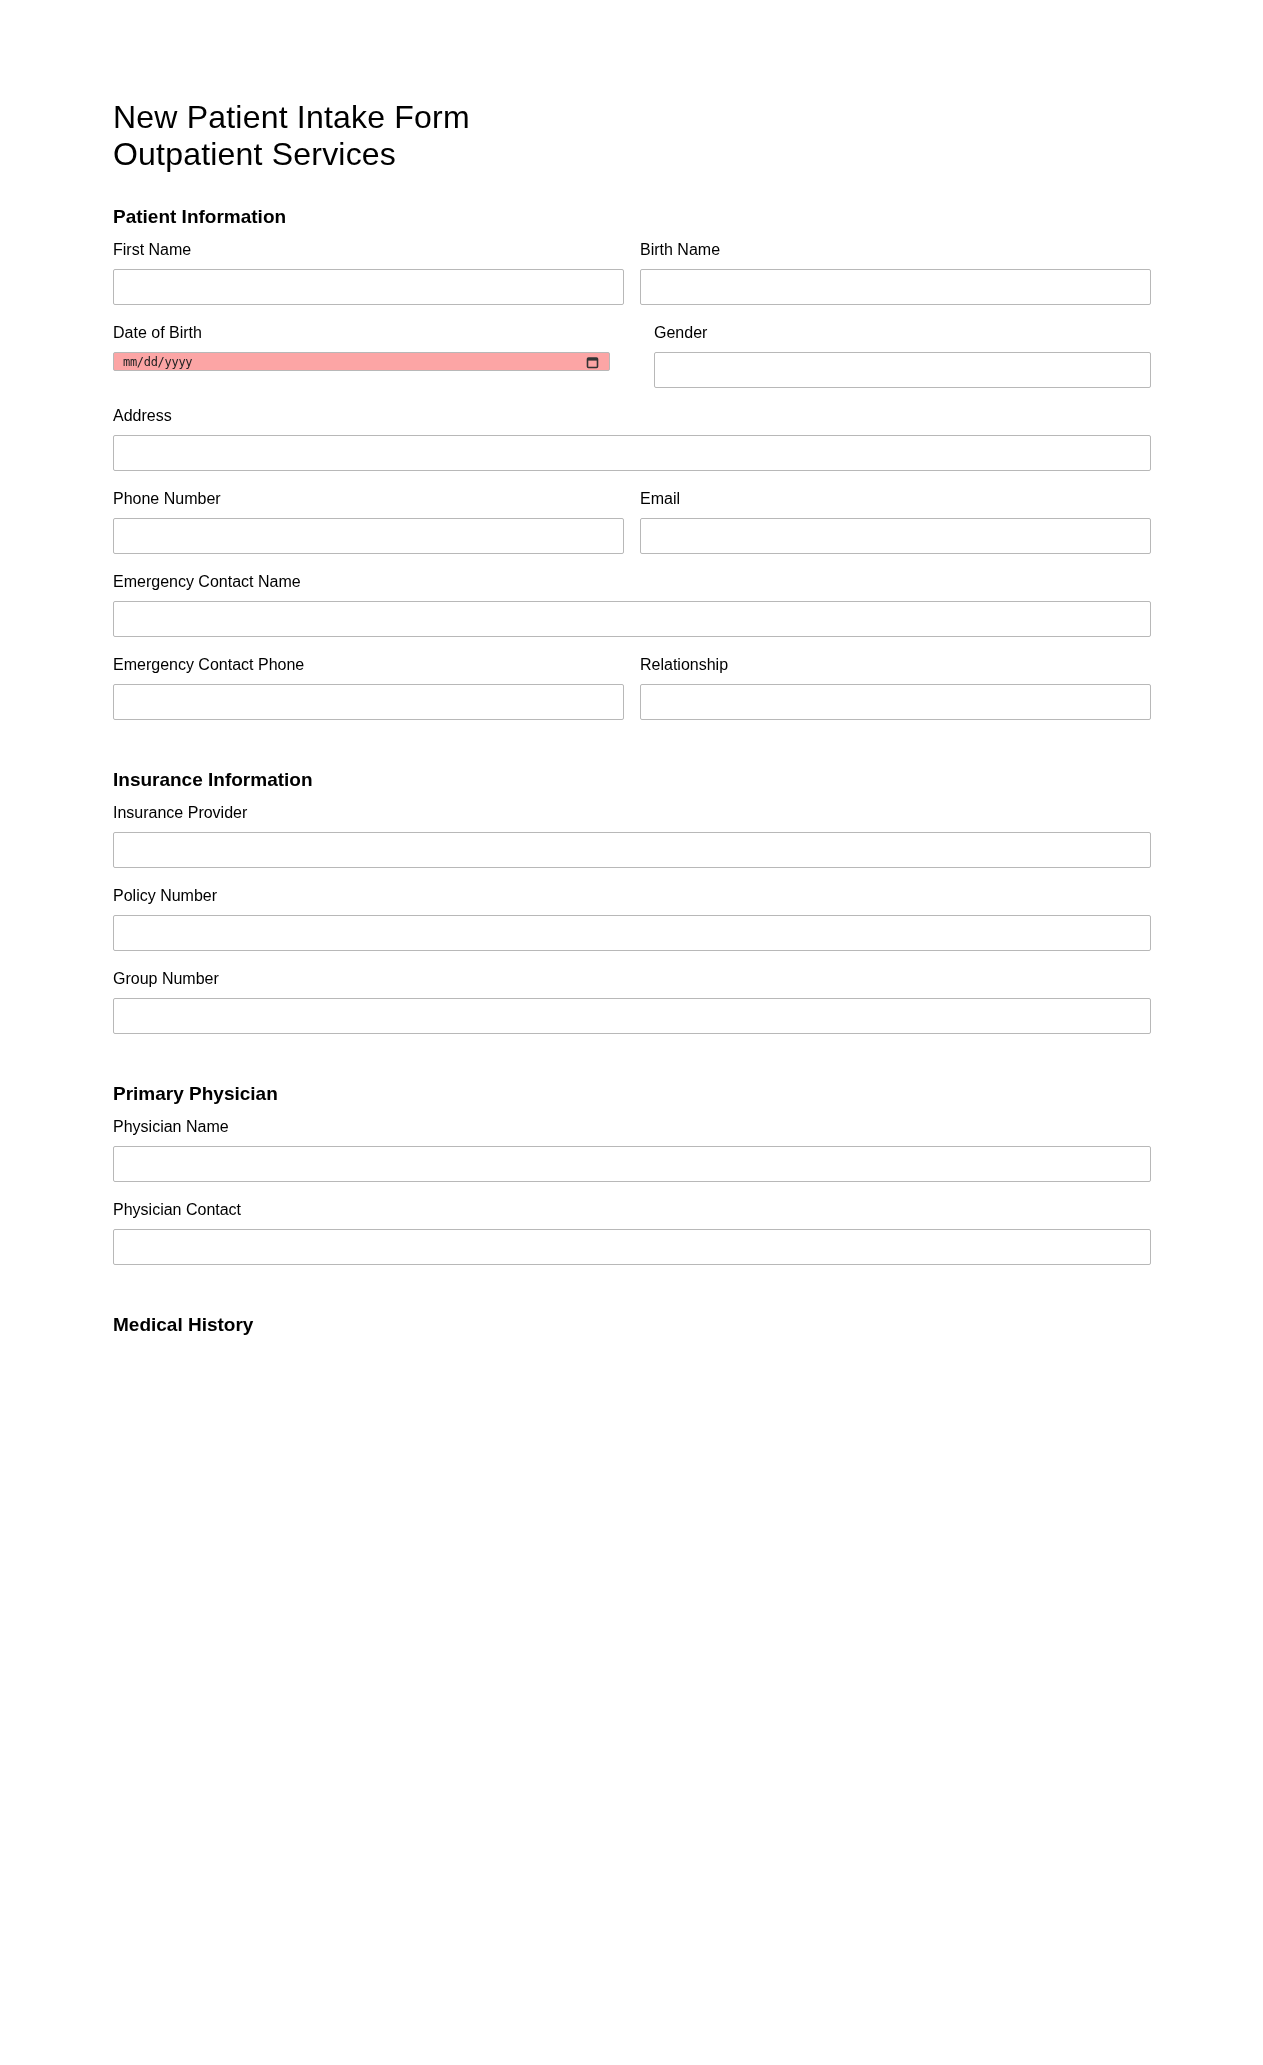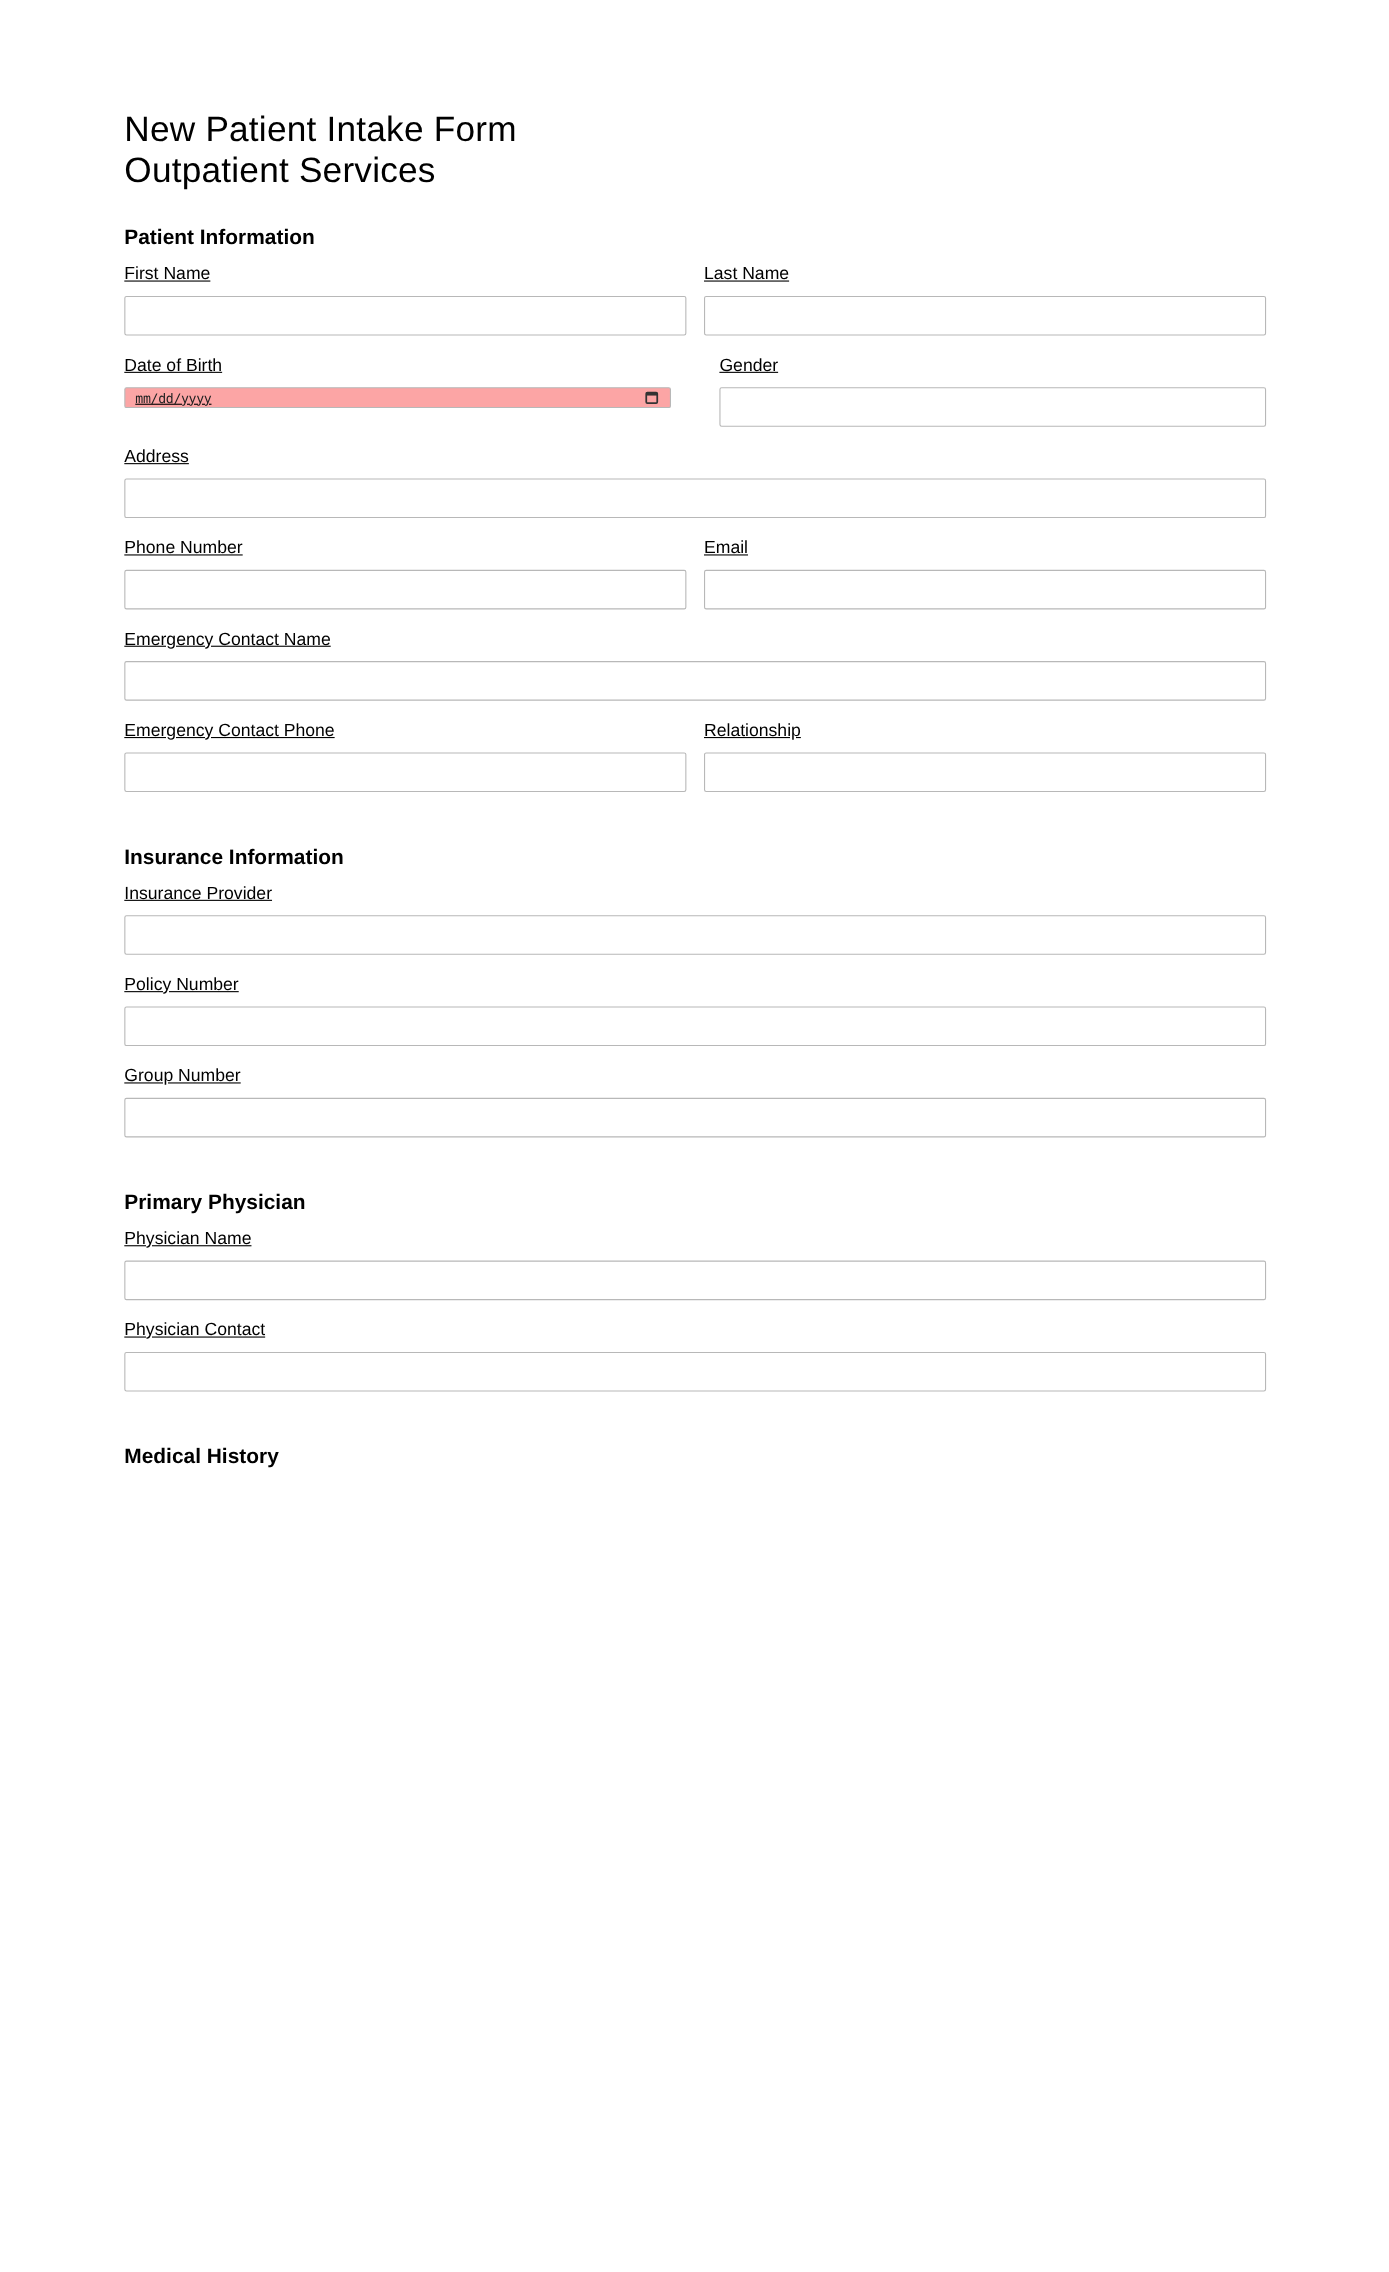--- a/index.html
+++ b/index.html
@@ -32,21 +32,20 @@
     }
     .section-title {
       font-size: 19px;
       font-weight: bold;
       margin: 0;
       line-height: 22px;
     }
     .row {
       display: flex;
       gap: 16px;
-      text-decoration: underline;
     }
     .field {
       flex: 1;
       display: flex;
       flex-direction: column;
     }
     .field label {
       font-size: 16px;
       line-height: 18px;
       margin-bottom: 10px;
@@ -100,21 +99,21 @@
 
   <div class="section" style="margin-top:33px;">
     <h2 class="section-title">Patient Information</h2>
 
     <div class="row" style="margin-top:13px;">
       <div class="field">
         <label>First Name</label>
         <input type="text" value="" style="">
       </div>
       <div class="field">
-        <label>Last Name</label>
+        <label>Birth Name</label>
         <input type="text" value="" style="">
       </div>
     </div>
 
     <div class="row" style="margin-top:19px;gap:44px;">
       <div class="field">
         <label>Date of Birth</label>
         <div class="date-input">
           <span class="date-placeholder">mm/dd/yyyy</span>
           <span class="calendar-icon">

